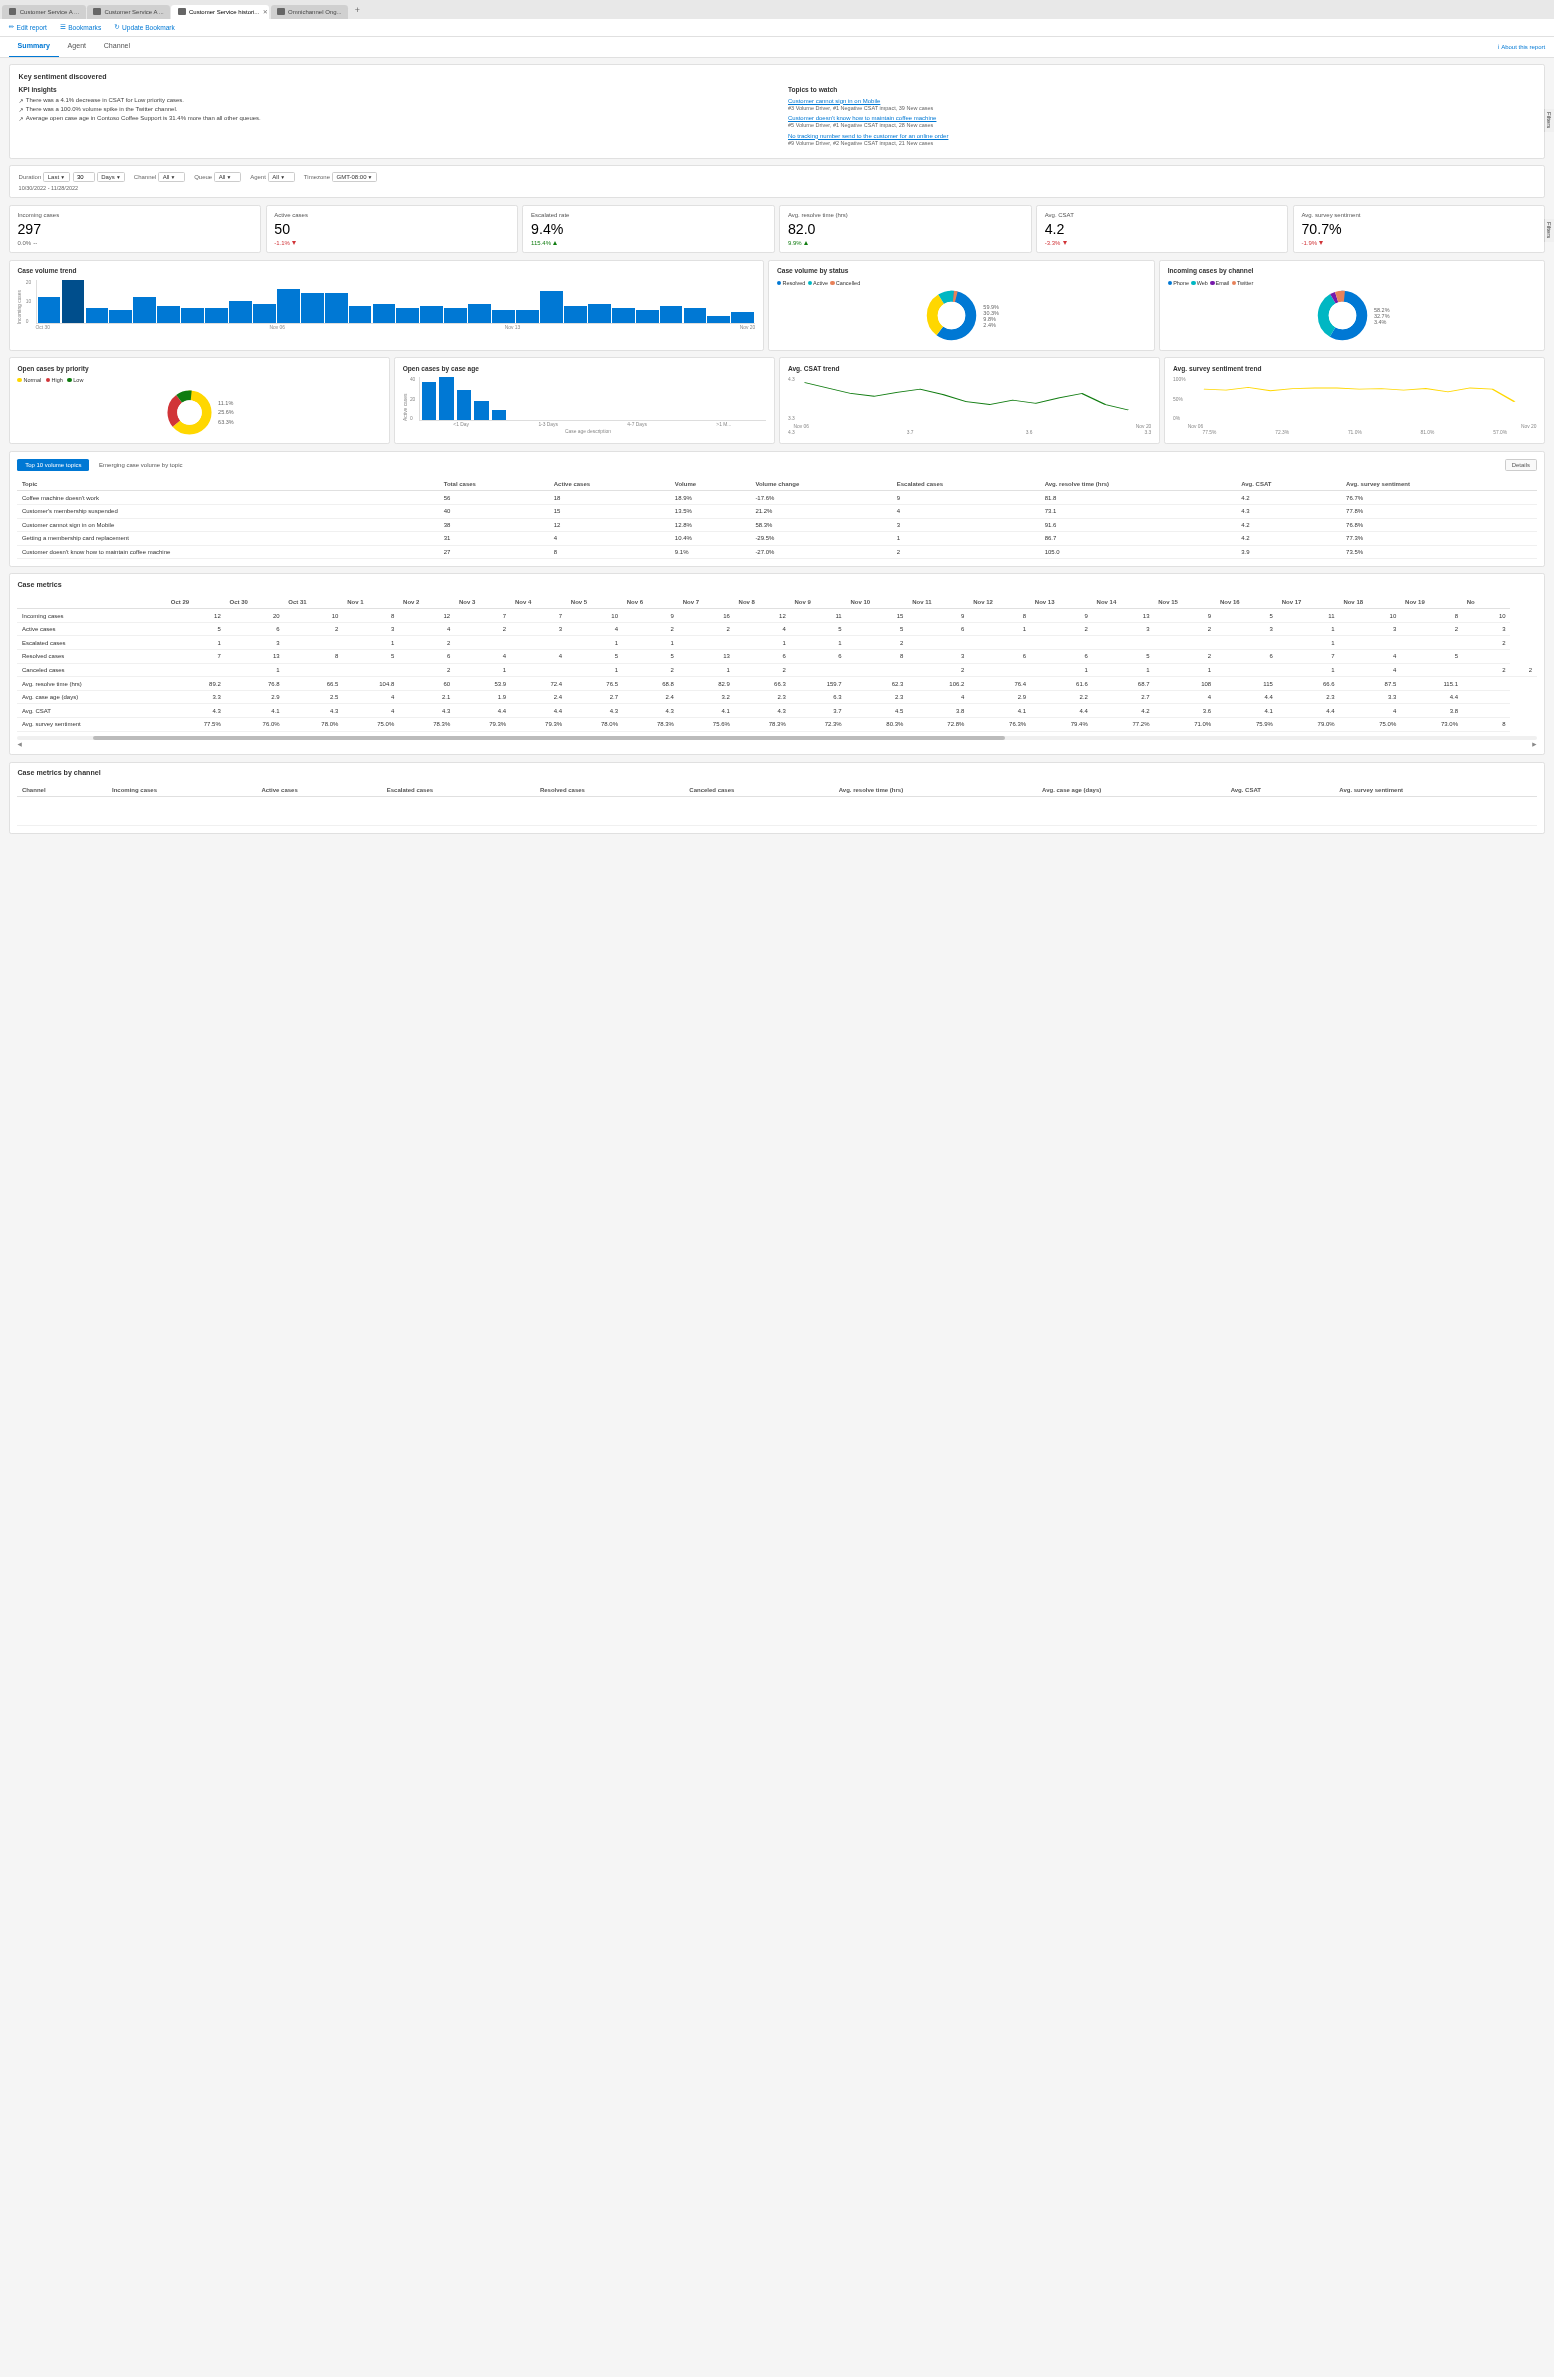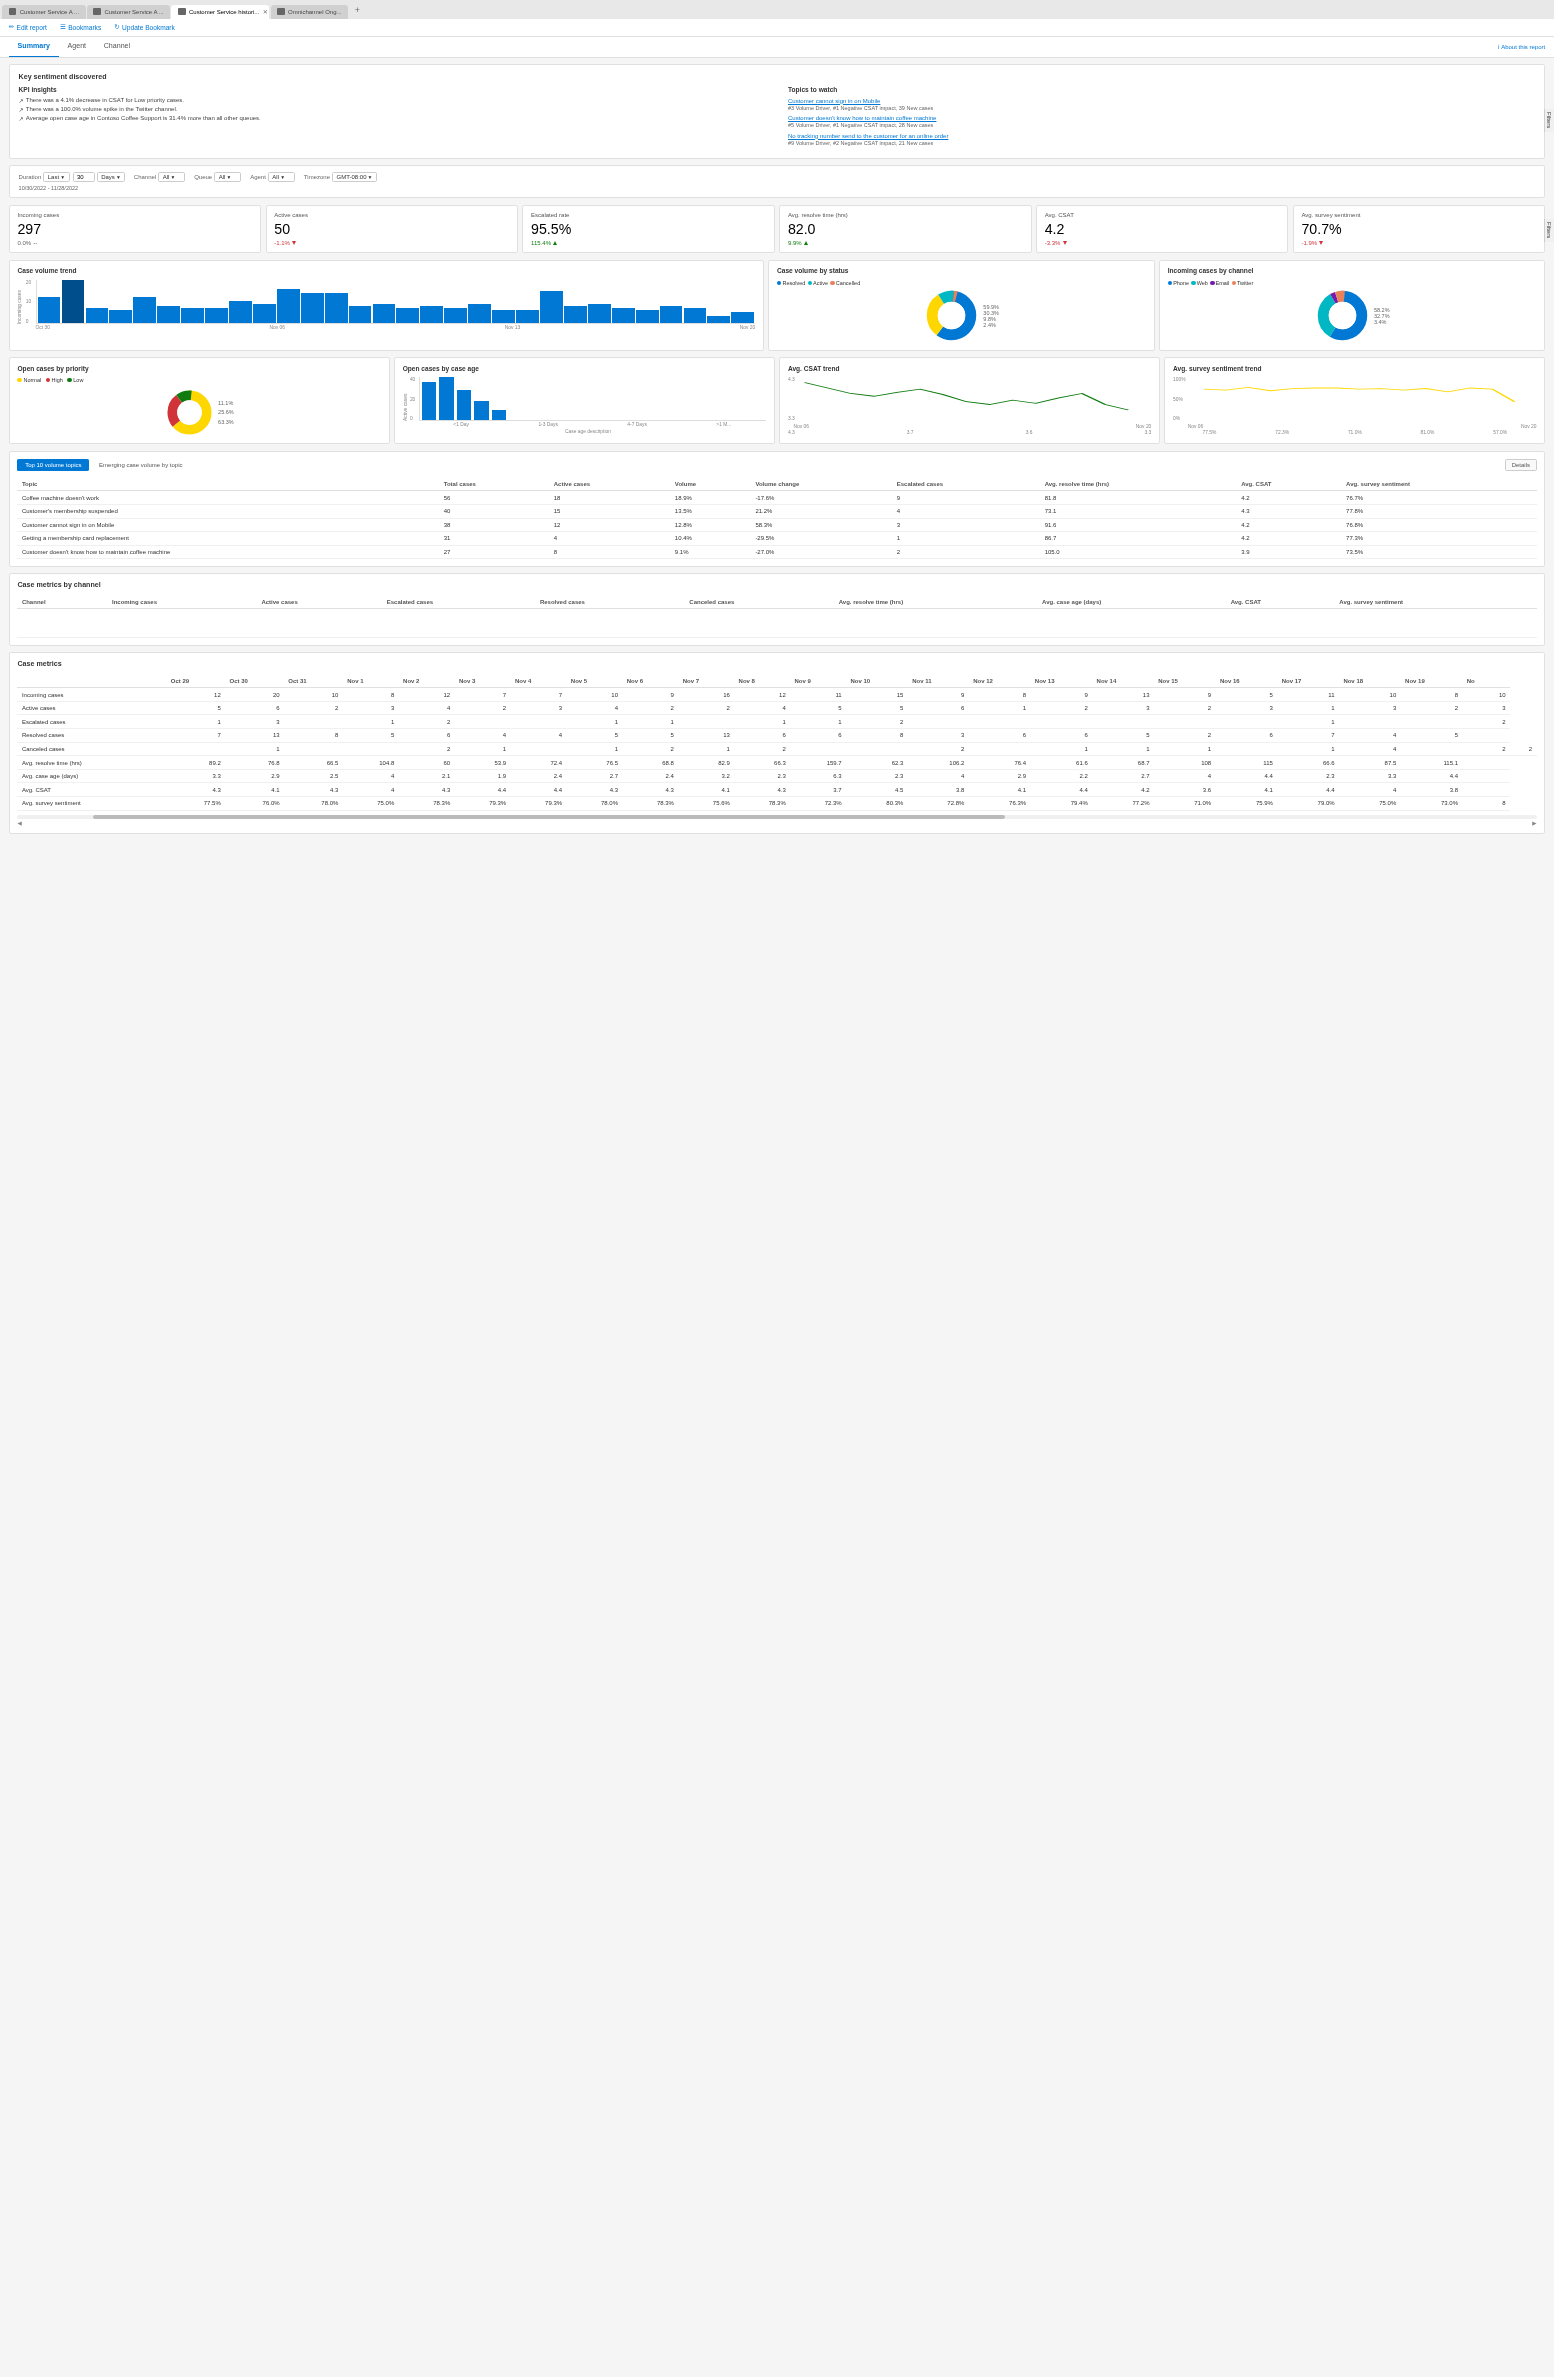--- a/index.html
+++ b/index.html
@@ -249,21 +249,21 @@
     <div class="kpi-card">
       <div class="kpi-card-title">Active cases</div>
       <div class="kpi-card-value">50</div>
       <div class="kpi-card-change change-down">
         <span>-1.1%</span>
         <span class="triangle-down"></span>
       </div>
     </div>
     <div class="kpi-card">
       <div class="kpi-card-title">Escalated rate</div>
-      <div class="kpi-card-value">95.5%</div>
+      <div class="kpi-card-value">9.4%</div>
       <div class="kpi-card-change change-up">
         <span>115.4%</span>
         <span class="triangle-up"></span>
       </div>
     </div>
     <div class="kpi-card">
       <div class="kpi-card-title">Avg. resolve time (hrs)</div>
       <div class="kpi-card-value">82.0</div>
       <div class="kpi-card-change change-up">
         <span>9.9%</span>
@@ -569,47 +569,20 @@
       <td>27</td>
       <td>8</td>
       <td>9.1%</td>
       <td>-27.0%</td>
       <td>2</td>
       <td>105.0</td>
       <td>3.9</td>
       <td>73.5%</td>
     </tr>
           </tbody>
-      </table>
-    </div>
-  </div>
-
-  <div class="table-card">
-    <div class="section-title">Case metrics by channel</div>
-    <div class="scroll-x">
-      <table>
-        <thead>
-          <tr>
-            <th>Channel</th>
-            <th>Incoming cases</th>
-            <th>Active cases</th>
-            <th>Escalated cases</th>
-            <th>Resolved cases</th>
-            <th>Canceled cases</th>
-            <th>Avg. resolve time (hrs)</th>
-            <th>Avg. case age (days)</th>
-            <th>Avg. CSAT</th>
-            <th>Avg. survey sentiment</th>
-          </tr>
-        </thead>
-        <tbody>
-          <tr>
-            <td colspan="10" style="padding:11px;color:#888;font-size:6px;">&nbsp;</td>
-          </tr>
-        </tbody>
       </table>
     </div>
   </div>
 
   <div class="table-card">
     <div class="section-title">Case metrics</div>
     <div class="hscroll">
       <table>
         <thead>
           <tr id="caseMetricsHeader">
@@ -881,20 +854,47 @@
 
     <div style="height:4.4px;background:#f0f0f0;border-radius:2.2px;margin-top:4.4px;position:relative;">
       <div style="height:4.4px;background:#bbb;border-radius:2.2px;width:60%;margin-left:5%;"></div>
     </div>
     <div style="display:flex;justify-content:space-between;font-size:5.5px;color:#888;margin-top:1.1px;">
       <span>◀</span>
       <span>▶</span>
     </div>
   </div>
 
+  <div class="table-card">
+    <div class="section-title">Case metrics by channel</div>
+    <div class="scroll-x">
+      <table>
+        <thead>
+          <tr>
+            <th>Channel</th>
+            <th>Incoming cases</th>
+            <th>Active cases</th>
+            <th>Escalated cases</th>
+            <th>Resolved cases</th>
+            <th>Canceled cases</th>
+            <th>Avg. resolve time (hrs)</th>
+            <th>Avg. case age (days)</th>
+            <th>Avg. CSAT</th>
+            <th>Avg. survey sentiment</th>
+          </tr>
+        </thead>
+        <tbody>
+          <tr>
+            <td colspan="10" style="padding:11px;color:#888;font-size:6px;">&nbsp;</td>
+          </tr>
+        </tbody>
+      </table>
+    </div>
+  </div>
+
 </div>
 
 <div class="filter-sidebar">
   <span>Filters</span>
 </div>
 <div class="filter-sidebar2">
   <span>Filters</span>
 </div>
 
 

